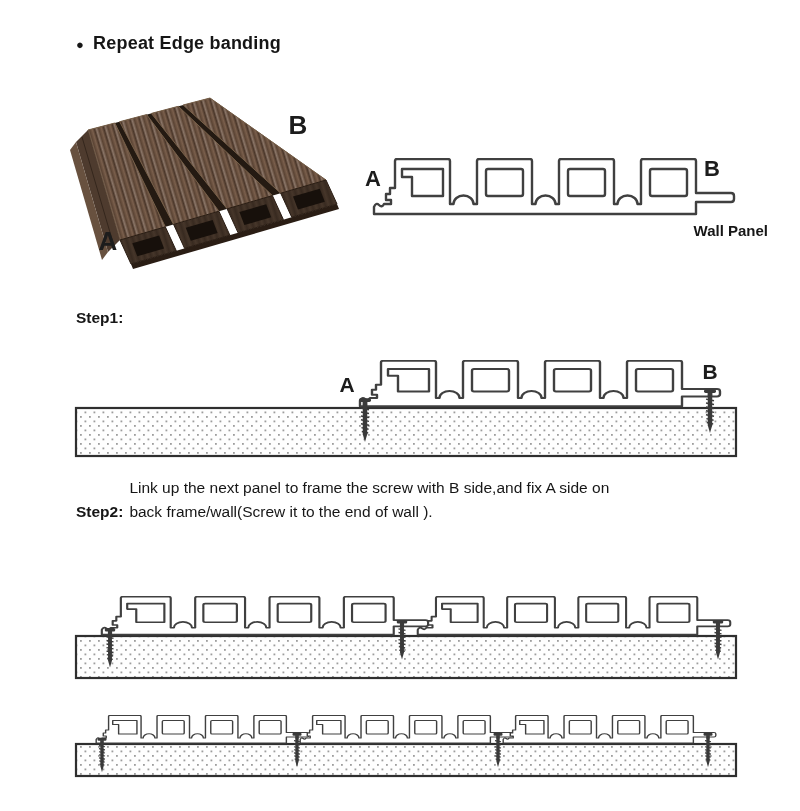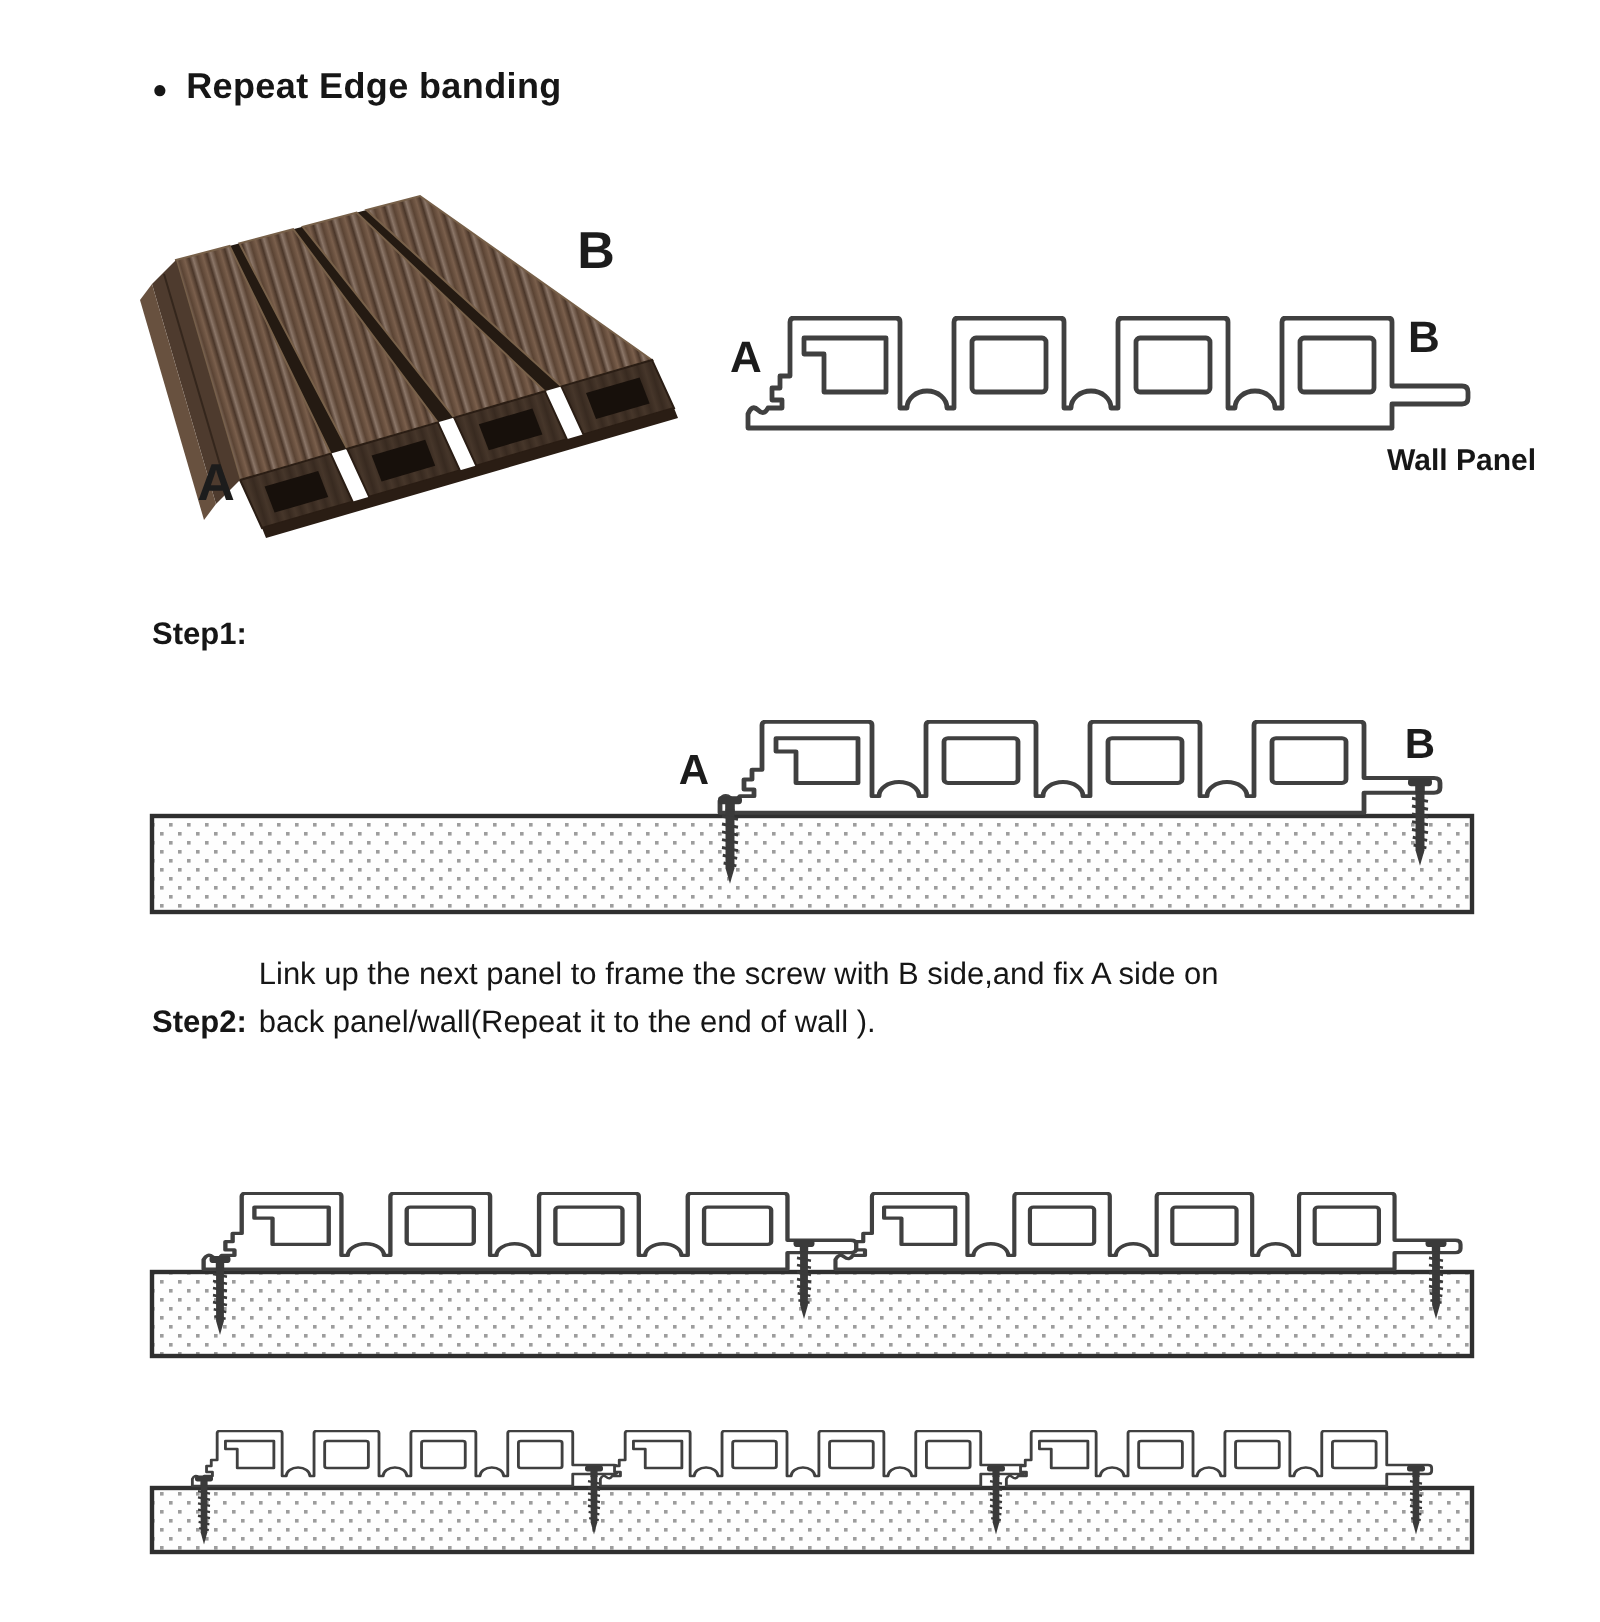--- a/index.html
+++ b/index.html
@@ -132,21 +132,21 @@
     <use href="#screwSym" x="287" y="44" width="16" height="52"></use>
     <use href="#screwSym" x="632" y="35" width="16" height="52"></use>
     <text x="277" y="40" font-size="21" text-anchor="middle">A</text>
     <text x="640" y="27" font-size="21" text-anchor="middle">B</text>
   </svg>
 
   <div class="abs steptext" style="top:476px;width:660px">
     <span class="lbl">Step2:</span>
     <span>
       <span>Link up the next panel to frame the screw with B side,and fix A side on</span><br>
-      <span>back panel/wall(Repeat it to the end of wall ).</span>
+      <span>back frame/wall(Screw it to the end of wall ).</span>
     </span>
   </div>
 
   <svg class="abs" style="left:70px;top:585px" width="680" height="100" viewBox="0 0 680 100">
     <rect x="6" y="51" width="660" height="42" fill="url(#dots)" stroke="#2f2f2f" stroke-width="2.2"></rect>
     <use href="#panelProfile" x="30" y="11" width="330" height="40"></use>
     <use href="#screwSym" x="33" y="41" width="14" height="47"></use>
     <use href="#screwSym" x="325" y="33" width="14" height="47"></use>
     <use href="#panelProfile" x="346" y="11" width="316" height="40"></use>
     <use href="#screwSym" x="641" y="33" width="14" height="47"></use>

